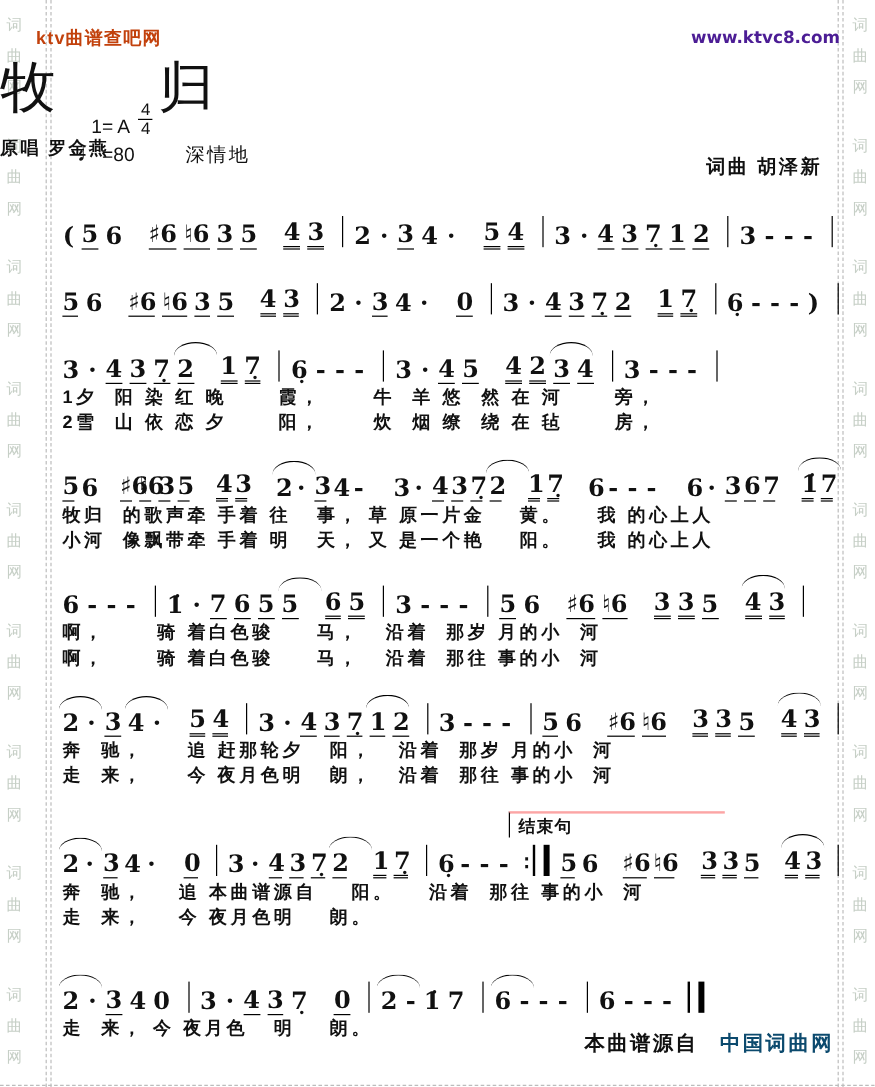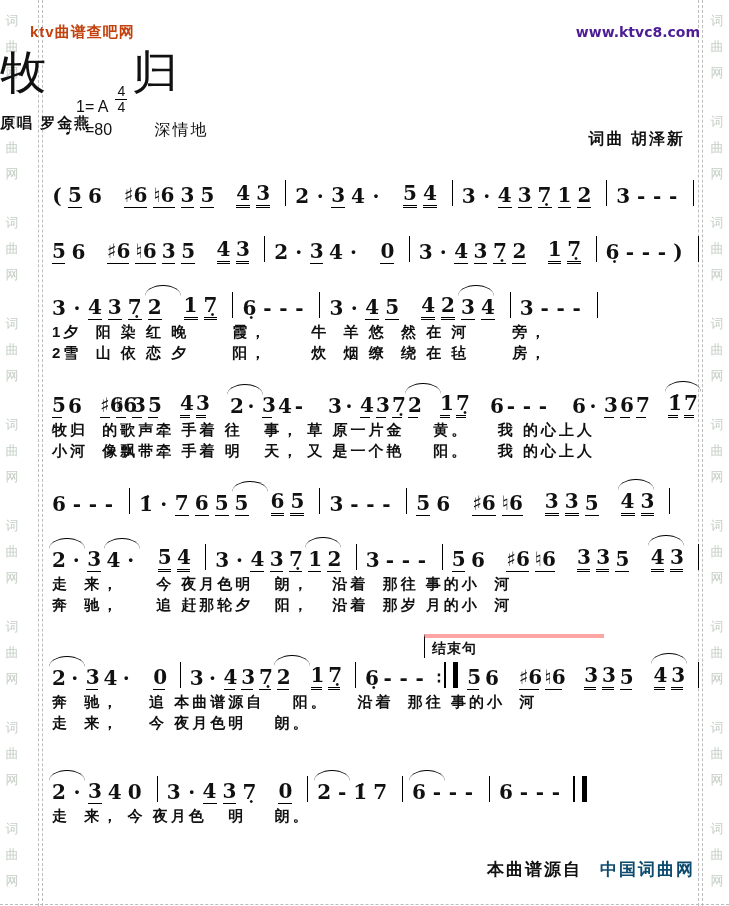--- a/index.html
+++ b/index.html
@@ -49,21 +49,21 @@
                border-top:1.5px solid #000;border-radius:50% 50% 0 0/95% 95% 0 0;}
   .bar{width:1px;background:#000;height:26px;margin:0 9px 2px 9px;align-self:flex-end;}
   .fin{width:7px;height:26px;border-left:2px solid #000;border-right:5px solid #000;
        align-self:flex-end;margin:0 0 2px 6px;}
   .rep{display:flex;align-items:flex-end;margin:0 9px 0 6px;}
   .rep .dots{font:bold 17px "DejaVu Serif",serif;margin:0 3px 2px 0;}
   .rep .rb{margin-left:0;}
   .lyric-row{font:bold 15px "Liberation Sans",sans-serif;white-space:pre;letter-spacing:3px;
              line-height:19px;margin-top:2px;}
   .end-label{position:absolute;top:6px;left:372px;width:172px;height:18px;
-             border-top:4px solid #fca5a5;border-left:1px solid #000;
+             border-top:2px solid #fca5a5;border-left:1px solid #000;
              font:bold 14px "Liberation Sans",sans-serif;padding:2px 0 0 7px;letter-spacing:1px;}
   
   .footer{position:absolute;top:858px;right:34px;font:bold 17px "Liberation Sans",sans-serif;
           letter-spacing:2px;}
   .src-site{margin-left:18px;}
 </style>
 </head>
 <body>
 
 <div class="page">
@@ -342,20 +342,22 @@
           <span class="tok gap">6</span>
           <span class="tok u1">♯6</span>
           <span class="tok u1 gap">♮6</span>
           <span class="tok u2">3</span>
           <span class="tok u2">3</span>
           <span class="tok u1 gap">5</span>
           <span class="tok u2 arc">4</span>
           <span class="tok u2">3</span>
           <span class="bar"></span>
         </div>
+        <div class="lyric-row">啊，      骑 着白色骏     马，   沿着  那岁 月的小  河</div>
+        <div class="lyric-row">啊，      骑 着白色骏     马，   沿着  那往 事的小  河</div>
       </div>
       <div class="system">
         <div class="note-row">
           <span class="tok arc">2</span>
           <span class="tok">·</span>
           <span class="tok u1">3</span>
           <span class="tok arc">4</span>
           <span class="tok gap">·</span>
           <span class="tok u2">5</span>
           <span class="tok u2">4</span>
@@ -377,22 +379,22 @@
           <span class="tok gap">6</span>
           <span class="tok u1">♯6</span>
           <span class="tok u1 gap">♮6</span>
           <span class="tok u2">3</span>
           <span class="tok u2">3</span>
           <span class="tok u1 gap">5</span>
           <span class="tok u2 arc">4</span>
           <span class="tok u2">3</span>
           <span class="bar"></span>
         </div>
+        <div class="lyric-row">奔  驰，     追 赶那轮夕   阳，   沿着  那岁 月的小  河</div>
         <div class="lyric-row">走  来，     今 夜月色明   朗，   沿着  那往 事的小  河</div>
-        <div class="lyric-row">奔  驰，     追 赶那轮夕   阳，   沿着  那岁 月的小  河</div>
       </div>
       <div class="system">
         <div class="end-label">结束句</div>
         <div class="note-row">
           <span class="tok arc">2</span>
           <span class="tok">·</span>
           <span class="tok u1">3</span>
           <span class="tok">4</span>
           <span class="tok gap">·</span>
           <span class="tok u1">0</span>

